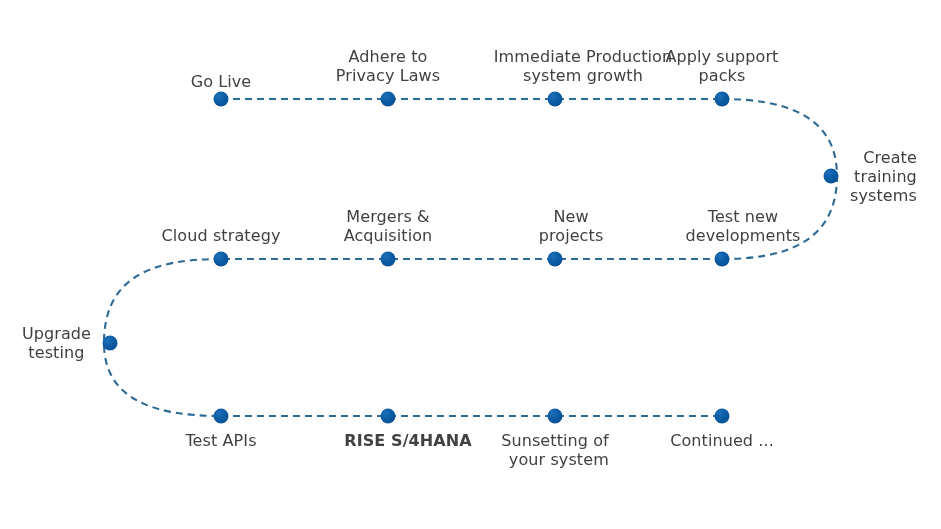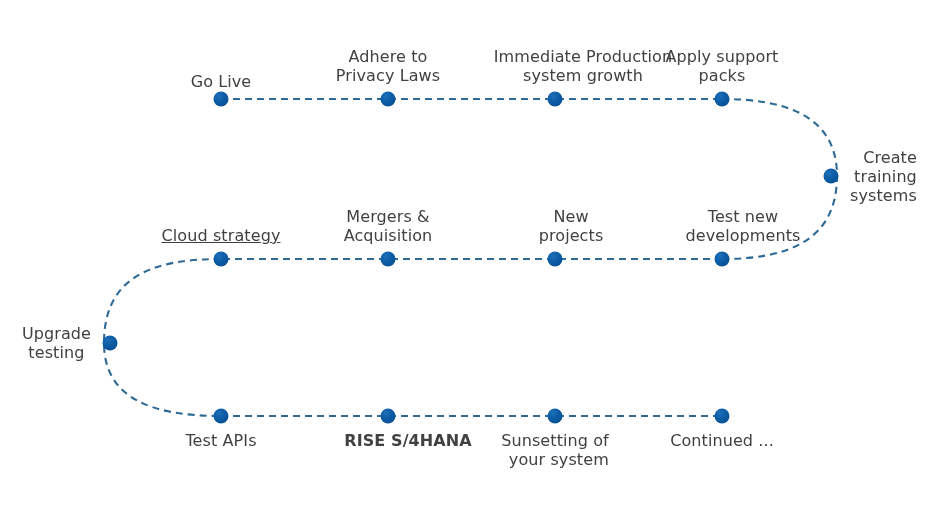--- a/index.html
+++ b/index.html
@@ -91,21 +91,21 @@
       <div class="node" style="left: 110px; top: 343px;"></div>
     </div>
   <div id="labels-layer">
       <div class="label center-above" style="left: 221px; top: 91px;">Go Live</div>
       <div class="label center-above" style="left: 388px; top: 85px;">Adhere to
 Privacy Laws</div>
       <div class="label center-above" style="left: 583px; top: 85px;">Immediate Production
 system growth</div>
       <div class="label center-above" style="left: 722px; top: 85px;">Apply support
 packs</div>
-      <div class="label center-above" style="left: 221px; top: 245px; text-decoration: underline;">Cloud strategy</div>
+      <div class="label center-above" style="left: 221px; top: 245px;">Cloud strategy</div>
       <div class="label center-above" style="left: 388px; top: 245px;">Mergers &amp;
 Acquisition</div>
       <div class="label center-above" style="left: 571px; top: 245px;">New
 projects</div>
       <div class="label center-above" style="left: 722px; top: 245px; margin-left: 21px;">Test new
 developments</div>
       <div class="label center-below" style="left: 221px; top: 431px;">Test APIs</div>
       <div class="label center-below" style="left: 408px; top: 431px; font-weight: bold;">RISE S/4HANA</div>
       <div class="label center-below" style="left: 555px; top: 431px;">Sunsetting of
 your system</div>

